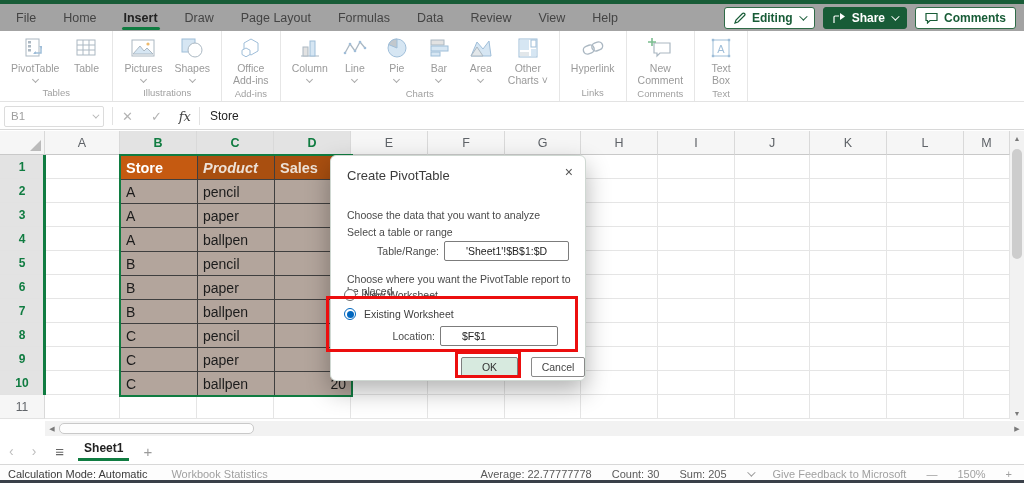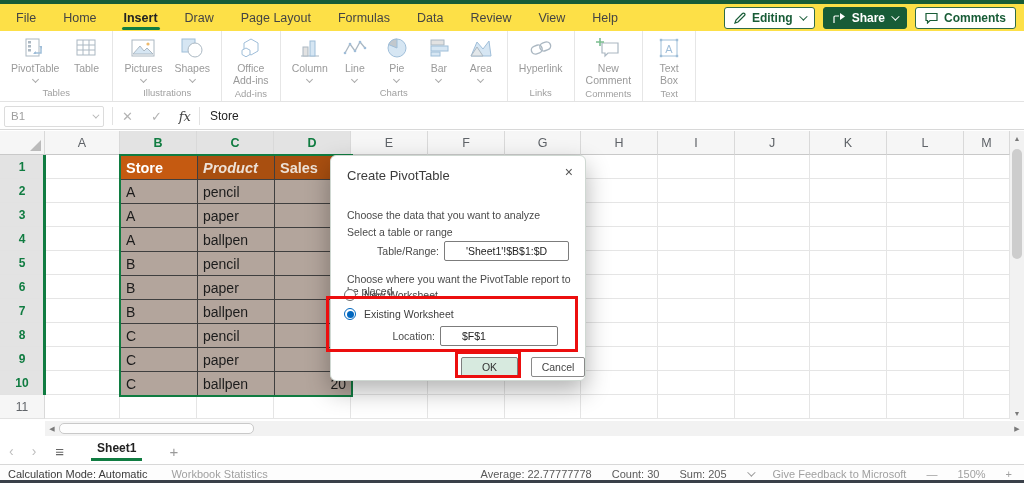--- a/index.html
+++ b/index.html
@@ -4,21 +4,21 @@
 <style>
   * { margin:0; padding:0; box-sizing:border-box; }
   html,body { width:1024px; height:483px; overflow:hidden; background:#fff;
     font-family:"Liberation Sans", sans-serif; }
   #stage { position:relative; width:1024px; height:483px; background:#fff; }
 
   
   #topstrip { position:absolute; left:0; top:0; width:1024px; height:4px; background:#185C37; }
 
   
-  #menubar { position:absolute; left:0; top:4px; width:1024px; height:27px; display:flex; align-items:center; background:#fde047; }
+  #menubar { position:absolute; left:0; top:4px; width:1024px; height:27px; display:flex; align-items:center; background:#a3a3a3; }
   #menu-tabs { display:flex; align-items:center; gap:27px; padding-left:16px; height:100%; }
   .mtab { font-size:12.5px; color:#444; cursor:default; position:relative; height:100%; display:flex; align-items:center; }
   .mtab.active { color:#222; font-weight:bold; }
   .mtab.active::after { content:""; position:absolute; left:-2px; right:-2px; bottom:1px; height:3px; background:#107C41; border-radius:2px; }
   #menu-right { margin-left:auto; display:flex; align-items:center; gap:8px; padding-right:8px; }
   .mbtn { display:flex; align-items:center; gap:6px; height:22px; padding:0 9px; border-radius:3px;
           font-size:12px; font-weight:bold; }
   .mbtn.outline { border:1px solid #2F6B47; color:#185C37; background:#fff; }
   .mbtn.solid { background:#185C37; color:#fff; border:1px solid #185C37; }
   .chev { display:inline-block; width:6px; height:6px; border-right:1.5px solid currentColor; border-bottom:1.5px solid currentColor; transform:rotate(45deg) translateY(-2px); }
@@ -73,21 +73,21 @@
   #vscroll .arr { position:absolute; left:0; width:14px; height:14px; font-size:7px; color:#7A7A7A; display:flex; align-items:center; justify-content:center; }
   #vthumb { position:absolute; left:2px; top:18px; width:10px; height:110px; background:#CDCDCD; border-radius:5px; }
   #hscroll { position:absolute; left:45px; top:421px; width:979px; height:15px; background:#F2F2F2; }
   #hscroll .arr { position:absolute; top:0; width:14px; height:15px; font-size:7px; color:#7A7A7A; display:flex; align-items:center; justify-content:center; }
   #hthumb { position:absolute; left:14px; top:2px; width:195px; height:11px; background:#FDFDFD; border:1px solid #C9C9C9; border-radius:5px; }
 
   
   #sheetbar { position:absolute; left:0; top:438px; width:1024px; height:26px; background:#fff; display:flex; align-items:center; }
   .snav { color:#BDBDBD; font-size:14px; padding:0 9px; }
   #sheet-menu { color:#666; font-size:15px; padding:0 10px; }
-  #sheet-tab { font-size:12px; font-weight:bold; color:#222; padding:0 6px 3px 6px; border-bottom:3px solid #107C41; margin:0 17px; }
+  #sheet-tab { font-size:12px; font-weight:bold; color:#222; padding:0 6px 3px 6px; border-bottom:3px solid #107C41; margin:0 4px; }
   #sheet-add { color:#9A9A9A; font-size:15px; padding:0 10px; }
 
   
   #statusbar { position:absolute; left:0; top:464px; width:1024px; height:19px; background:#FDFDFD; border-top:1px solid #D8D8D8;
                display:flex; align-items:center; font-size:11px; }
   #statusbar .dark { color:#3B3B3B; }
   #statusbar .dim { color:#A0A0A0; }
   #status-left { display:flex; gap:24px; padding-left:8px; }
   #status-right { margin-left:auto; display:flex; align-items:center; gap:20px; padding-right:12px; color:#5A5A5A; }
   #bottomline { position:absolute; left:0; top:480px; width:1024px; height:3px; background:#3A4049; }
@@ -279,20 +279,33 @@
           </div>
           <div class="rbtn">
             <span class="icon">
               <svg width="24" height="22" viewBox="0 0 24 22">
                 <path d="M2 19 L8 5 L14 12 L20 4 L22 19 Z" fill="#C9DEEF" stroke="#7FA8CC"></path>
                 <path d="M2 19 L8 10 L14 19 Z" fill="#D9DFE4" stroke="#8FA0AE"></path>
               </svg>
             </span>
             <span class="rlabel">Area</span>
             <span class="rchev"></span>
+          </div>
+          <div class="rbtn">
+            <span class="icon">
+              <svg width="22" height="22" viewBox="0 0 22 22">
+                <rect x="2" y="2" width="18" height="18" fill="none" stroke="#7FA8CC"></rect>
+                <rect x="3" y="3" width="9" height="10" fill="#C9DEEF"></rect>
+                <rect x="14" y="3" width="5" height="7" fill="#fff" stroke="#7FA8CC"></rect>
+                <rect x="3" y="15" width="9" height="4" fill="#D9DFE4"></rect>
+                <rect x="14" y="12" width="5" height="7" fill="#C9DEEF"></rect>
+              </svg>
+            </span>
+            <span class="rlabel">Other
+Charts ˅</span>
           </div>
         </div>
         <div class="gname">Charts</div>
       </div>
       <div class="rgroup">
         <div class="rbtns">
           <div class="rbtn">
             <span class="icon">
               <svg width="26" height="22" viewBox="0 0 26 22">
                 <g transform="rotate(-20 13 11)">

